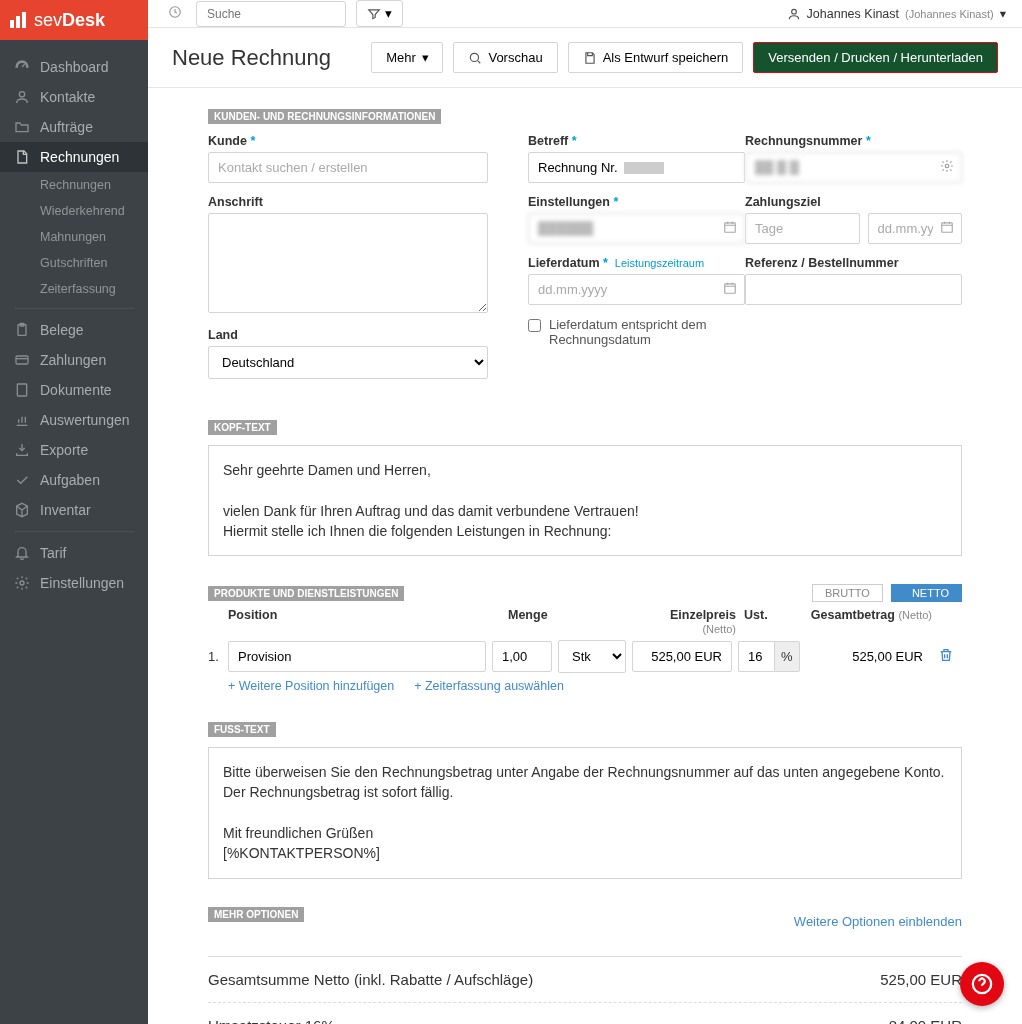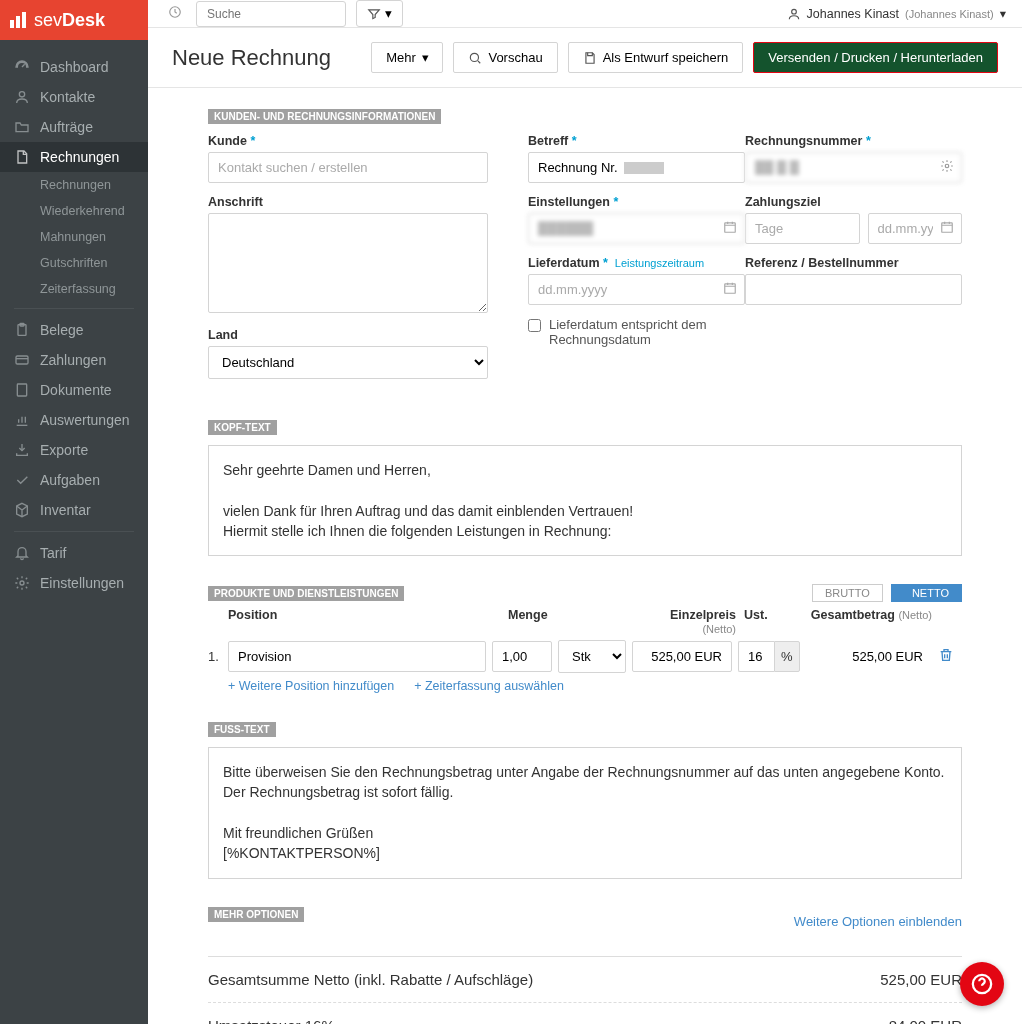--- a/index.html
+++ b/index.html
@@ -339,21 +339,21 @@
               <input class="input" style="">
             </div>
           </div>
         </div>
       </div>
 
       <div class="section">
         <div class="section-badge">KOPF-TEXT</div>
         <div class="kopf-box">Sehr geehrte Damen und Herren,
 
-vielen Dank für Ihren Auftrag und das damit einblenden Vertrauen!
+vielen Dank für Ihren Auftrag und das damit verbundene Vertrauen!
 Hiermit stelle ich Ihnen die folgenden Leistungen in Rechnung:</div>
       </div>
 
       <div class="section">
         <div class="line-header">
           <div class="section-badge" style="margin-bottom:0">PRODUKTE UND DIENSTLEISTUNGEN</div>
           <div class="brutto-netto">
             <div class="bn-btn inactive">BRUTTO</div>
             <div class="bn-btn active">NETTO</div>
           </div>

